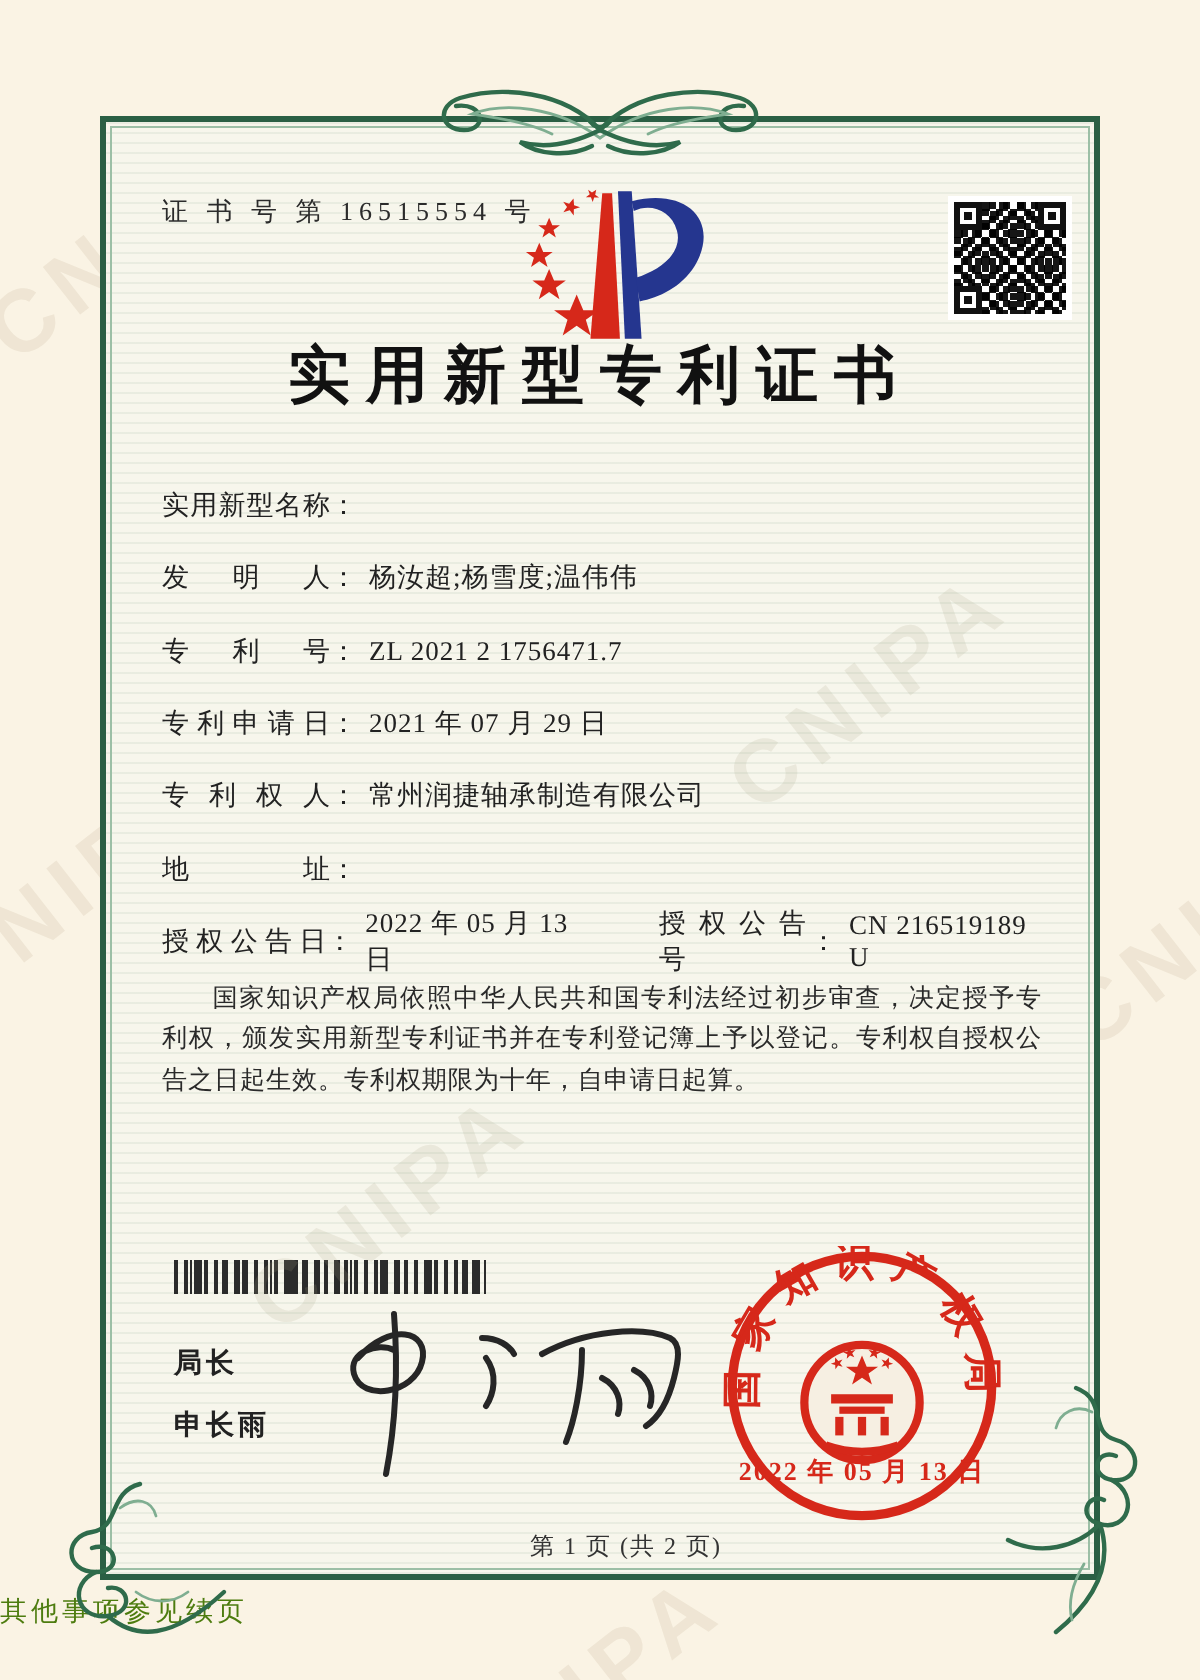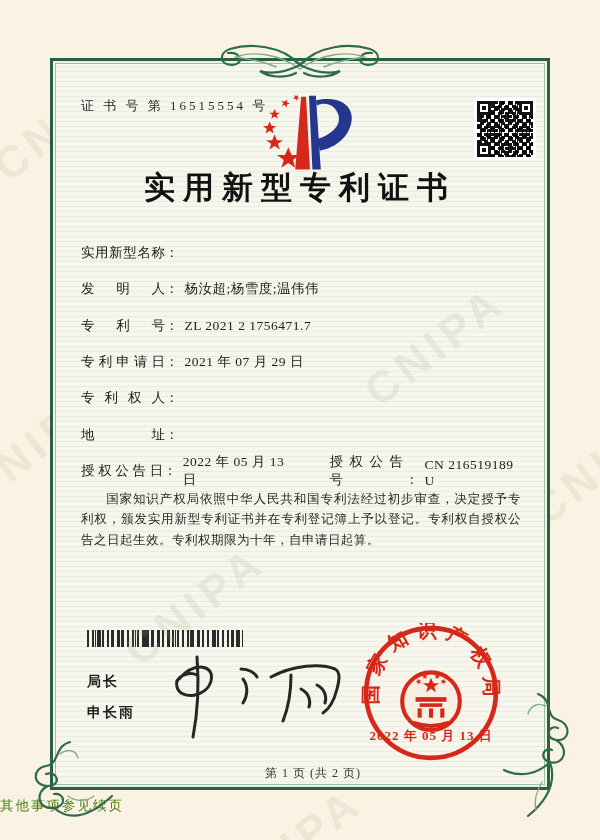--- a/index.html
+++ b/index.html
@@ -69,21 +69,21 @@
   .frow {
     height:36.3px; display:flex; align-items:center;
     font-size:13.5px; color:#222;
   }
   .flabel {
     display:inline-block; width:84px;
     text-align:justify; text-align-last:justify;
   }
   .fcolon { margin-right:6px; }
   .fvalue { letter-spacing:0.5px; }
-  .fgroup2 { display:flex; align-items:flex-end; margin-left:30px; }
+  .fgroup2 { display:flex; align-items:center; margin-left:30px; }
   .fgroup2 .flabel { width:auto; letter-spacing:2px; text-align-last:auto; }
   .paras {
     position:absolute; left:28px; right:26px; top:428px;
     font-size:12.6px; line-height:1.62; text-align:justify;
     color:#2a2a2a; letter-spacing:0.4px;
   }
   .paras p { text-indent:2em; margin-bottom:3px; }
   .barcode {
     position:absolute; left:34px; top:569px; width:156px; height:17px;
     background:
@@ -171,20 +171,21 @@
         <span class="fvalue">ZL 2021 2 1756471.7</span>
     </div>
     <div class="frow">
       <span class="flabel">专利申请日</span>
         <span class="fcolon">：</span>
         <span class="fvalue">2021 年 07 月 29 日</span>
     </div>
     <div class="frow">
       <span class="flabel">专利权人</span>
         <span class="fcolon">：</span>
+        <span class="fvalue">常州润捷轴承制造有限公司</span>
     </div>
     <div class="frow">
       <span class="flabel">地址</span>
         <span class="fcolon">：</span>
     </div>
     <div class="frow">
       <span class="flabel">授权公告日</span>
         <span class="fcolon">：</span>
         <span class="fvalue">2022 年 05 月 13 日</span>
       <span class="fgroup2">

